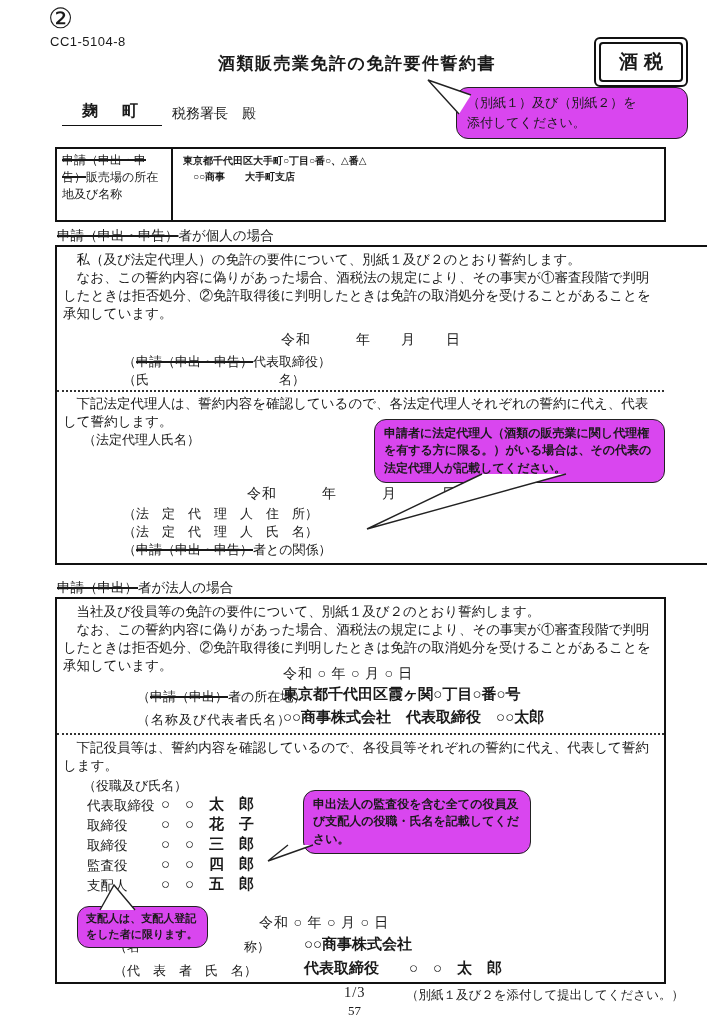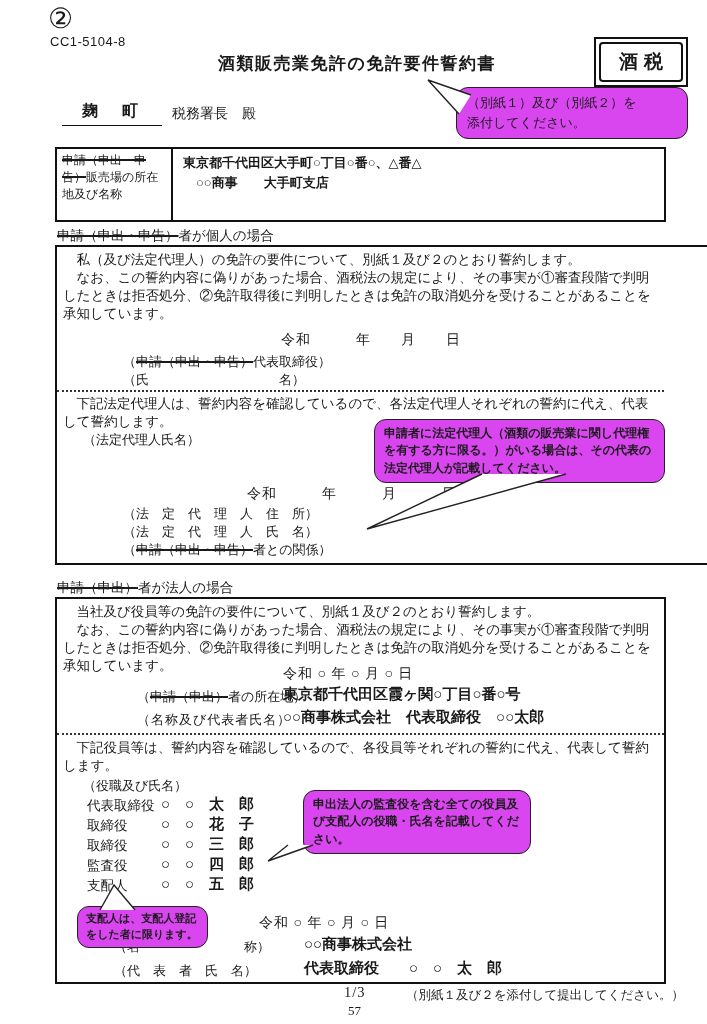--- a/index.html
+++ b/index.html
@@ -7,39 +7,39 @@
         font-family:"Liberation Serif","DejaVu Serif",serif;color:#1a1a1a;overflow:hidden;}
   .abs{position:absolute;}
   .st{text-decoration:line-through;text-decoration-thickness:1.5px;}
   .ml{white-space:pre-wrap;}
   .sans{font-family:"Liberation Sans","DejaVu Sans",sans-serif;}
 
   #circled2{left:48px;top:2px;font-size:28px;}
   #doc-code{left:50px;top:34px;font-size:13px;letter-spacing:.5px;font-family:"Liberation Sans","DejaVu Sans",sans-serif;}
   #title{left:218px;top:52px;font-size:17px;font-weight:bold;letter-spacing:1.5px;}
 
-  #zei-box{left:594px;top:37px;width:94px;height:50px;border:2.5px solid #111;border-radius:0;
+  #zei-box{left:594px;top:37px;width:94px;height:50px;border:2.5px solid #111;border-radius:6px;
            display:flex;align-items:center;justify-content:center;box-sizing:border-box;padding:3px;}
   #zei-inner{border:2px solid #111;border-radius:4px;width:100%;height:100%;display:flex;align-items:center;
              justify-content:center;font-size:19px;font-weight:bold;letter-spacing:6px;padding-left:6px;box-sizing:border-box;}
 
   .bubble{border:1.6px solid #222;border-radius:12px;background:#d946ef;box-sizing:border-box;}
   #bubble-appendix{left:456px;top:87px;width:232px;padding:5px 10px;font-size:13px;line-height:1.55;}
   #bubble-rep{left:374px;top:419px;width:291px;padding:5px 9px;font-size:12px;line-height:1.45;font-weight:bold;font-family:Liberation Serif, serif;}
   #bubble-officers{left:303px;top:790px;width:228px;padding:5px 9px;font-size:12px;line-height:1.45;font-weight:bold;}
   #bubble-manager{left:77px;top:906px;width:131px;padding:4px 8px;font-size:11px;line-height:1.45;font-weight:bold;}
 
   #recipient{left:62px;top:101px;display:flex;align-items:flex-end;}
   #recipient-office{display:inline-block;width:100px;border-bottom:1.6px solid #111;text-align:center;
                     font-weight:bold;font-size:16px;letter-spacing:4px;padding-bottom:3px;}
   #recipient-suffix{font-size:14px;padding-left:10px;padding-bottom:3px;}
 
   #premises-table{left:55px;top:147px;width:611px;height:75px;border:2px solid #111;box-sizing:border-box;display:flex;}
   #premises-label{width:116px;border-right:2px solid #111;box-sizing:border-box;padding:3px 5px;font-size:12px;line-height:1.4;}
-  #premises-value{flex:1;padding:4px 8px 16px 10px;font-size:13px;font-weight:bold;line-height:1.55;}
+  #premises-value{flex:1;padding:4px 8px 16px 10px;font-size:10px;font-weight:bold;line-height:1.55;}
 
   .section-heading{font-size:13.5px;}
   #heading-individual{left:57px;top:227px;}
   #heading-corporate{left:57px;top:579px;}
 
   .big-box{border:2px solid #111;box-sizing:border-box;background:#fff;}
   #box-individual{left:55px;top:245px;width:694px;height:320px;}
   #box-corporate{left:55px;top:597px;width:611px;height:387px;}
   .big-box .abs{position:absolute;}
   .para{font-size:13.5px;line-height:1.33;width:597px;}

